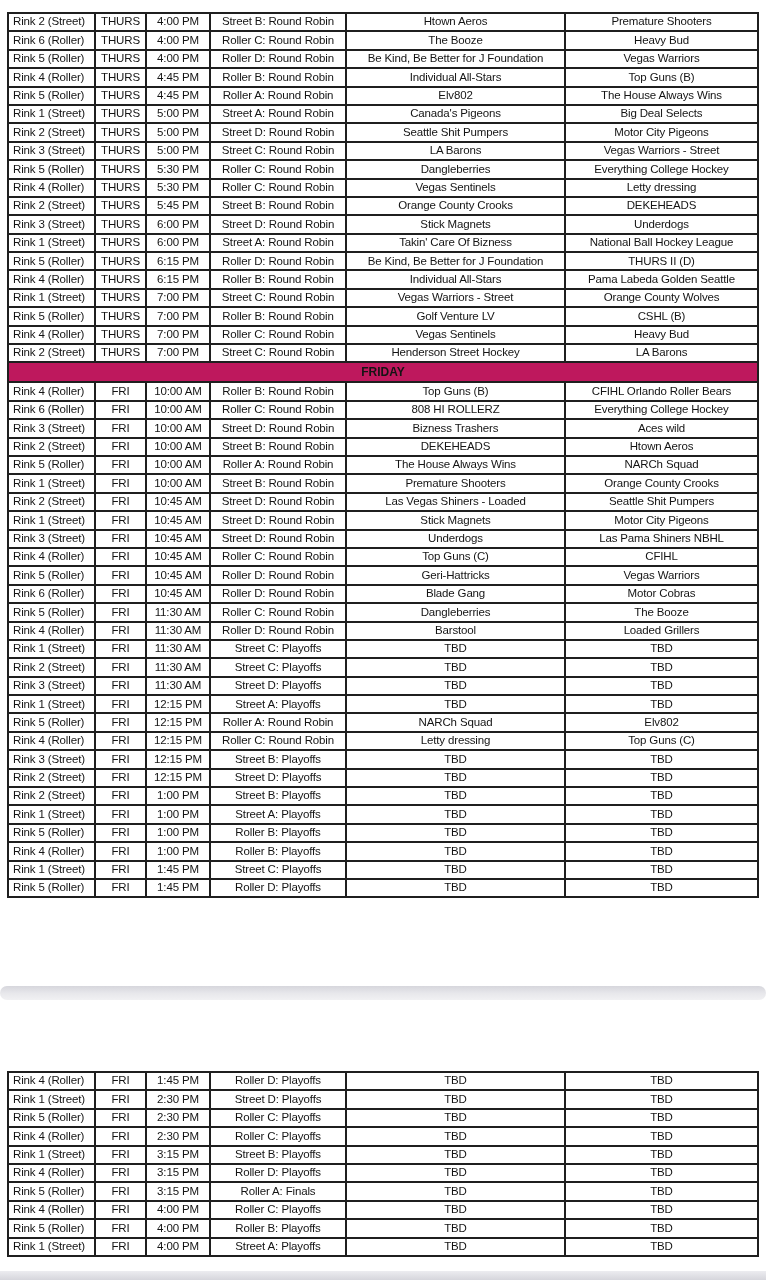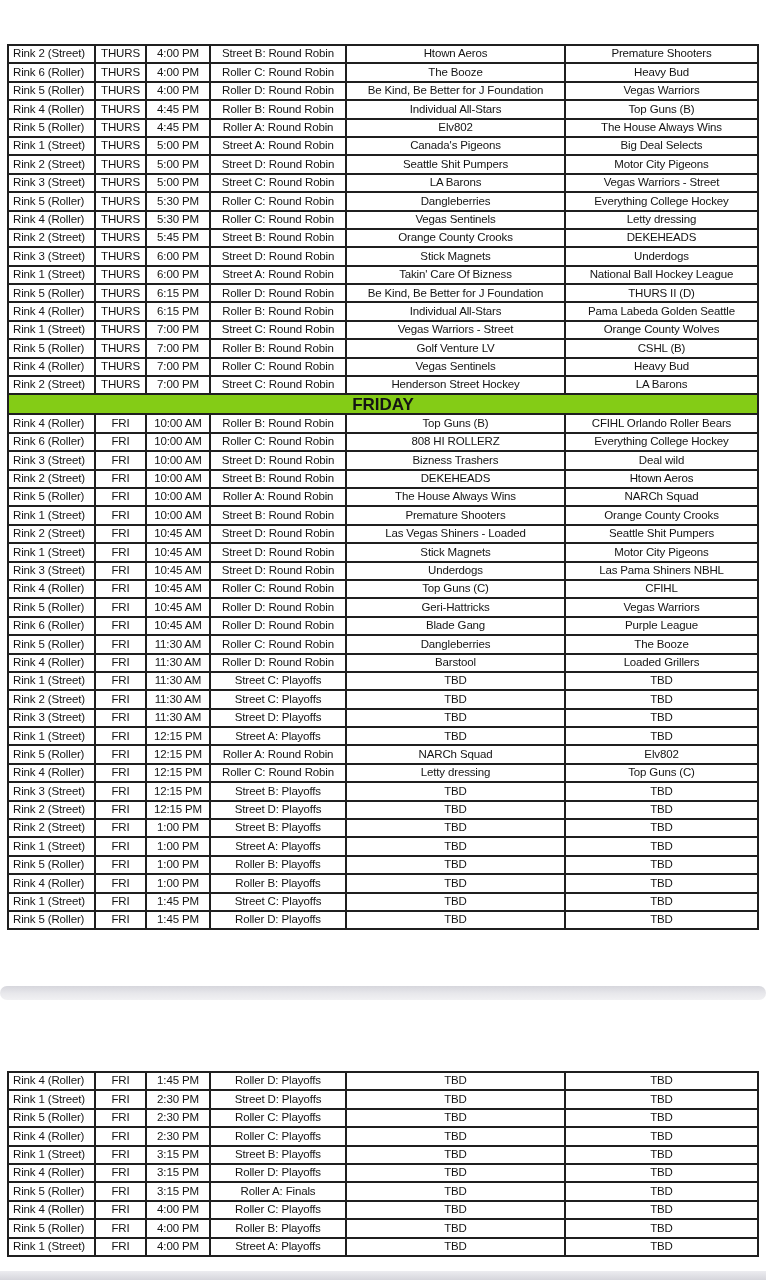--- a/index.html
+++ b/index.html
@@ -10,40 +10,40 @@
     position: relative;
     overflow: hidden;
   }
   .sched {
     position: absolute;
     left: 7px;
     width: 751px;
     border-collapse: collapse;
     table-layout: fixed;
   }
-  #table1 { top: 44px; }
+  #table1 { top: 12px; }
   #table2 { top: 1071px; }
   .sched td {
     border: 2px solid #1f1f1f;
     height: 16.4px;
     padding: 0 2px;
     font-size: 11.5px;
     letter-spacing: -0.15px;
     line-height: 1;
     color: #141414;
     text-align: center;
     white-space: nowrap;
     overflow: hidden;
     box-sizing: content-box;
   }
   .sched td.c0 { text-align: left; padding-left: 4px; }
   .day-header-row td {
-    background: #84cc16;
+    background: #be185d;
     font-weight: bold;
-    font-size: 17px;
+    font-size: 12px;
     height: 18px;
     text-align: center;
     letter-spacing: 0;
   }
   .divider {
     position: absolute;
     left: 0; top: 986px;
     width: 766px; height: 14px;
     border-radius: 7px;
     background: linear-gradient(180deg, #d6d6dc 0%, #e7e7eb 50%, #f1f1f3 100%);
@@ -244,21 +244,21 @@
           <td class="c3">Roller C: Round Robin</td>
           <td class="c4">808 HI ROLLERZ</td>
           <td class="c5">Everything College Hockey</td>
         </tr>
         <tr>
           <td class="c0">Rink 3 (Street)</td>
           <td class="c1">FRI</td>
           <td class="c2">10:00 AM</td>
           <td class="c3">Street D: Round Robin</td>
           <td class="c4">Bizness Trashers</td>
-          <td class="c5">Deal wild</td>
+          <td class="c5">Aces wild</td>
         </tr>
         <tr>
           <td class="c0">Rink 2 (Street)</td>
           <td class="c1">FRI</td>
           <td class="c2">10:00 AM</td>
           <td class="c3">Street B: Round Robin</td>
           <td class="c4">DEKEHEADS</td>
           <td class="c5">Htown Aeros</td>
         </tr>
         <tr>
@@ -316,21 +316,21 @@
           <td class="c3">Roller D: Round Robin</td>
           <td class="c4">Geri-Hattricks</td>
           <td class="c5">Vegas Warriors</td>
         </tr>
         <tr>
           <td class="c0">Rink 6 (Roller)</td>
           <td class="c1">FRI</td>
           <td class="c2">10:45 AM</td>
           <td class="c3">Roller D: Round Robin</td>
           <td class="c4">Blade Gang</td>
-          <td class="c5">Purple League</td>
+          <td class="c5">Motor Cobras</td>
         </tr>
         <tr>
           <td class="c0">Rink 5 (Roller)</td>
           <td class="c1">FRI</td>
           <td class="c2">11:30 AM</td>
           <td class="c3">Roller C: Round Robin</td>
           <td class="c4">Dangleberries</td>
           <td class="c5">The Booze</td>
         </tr>
         <tr>

